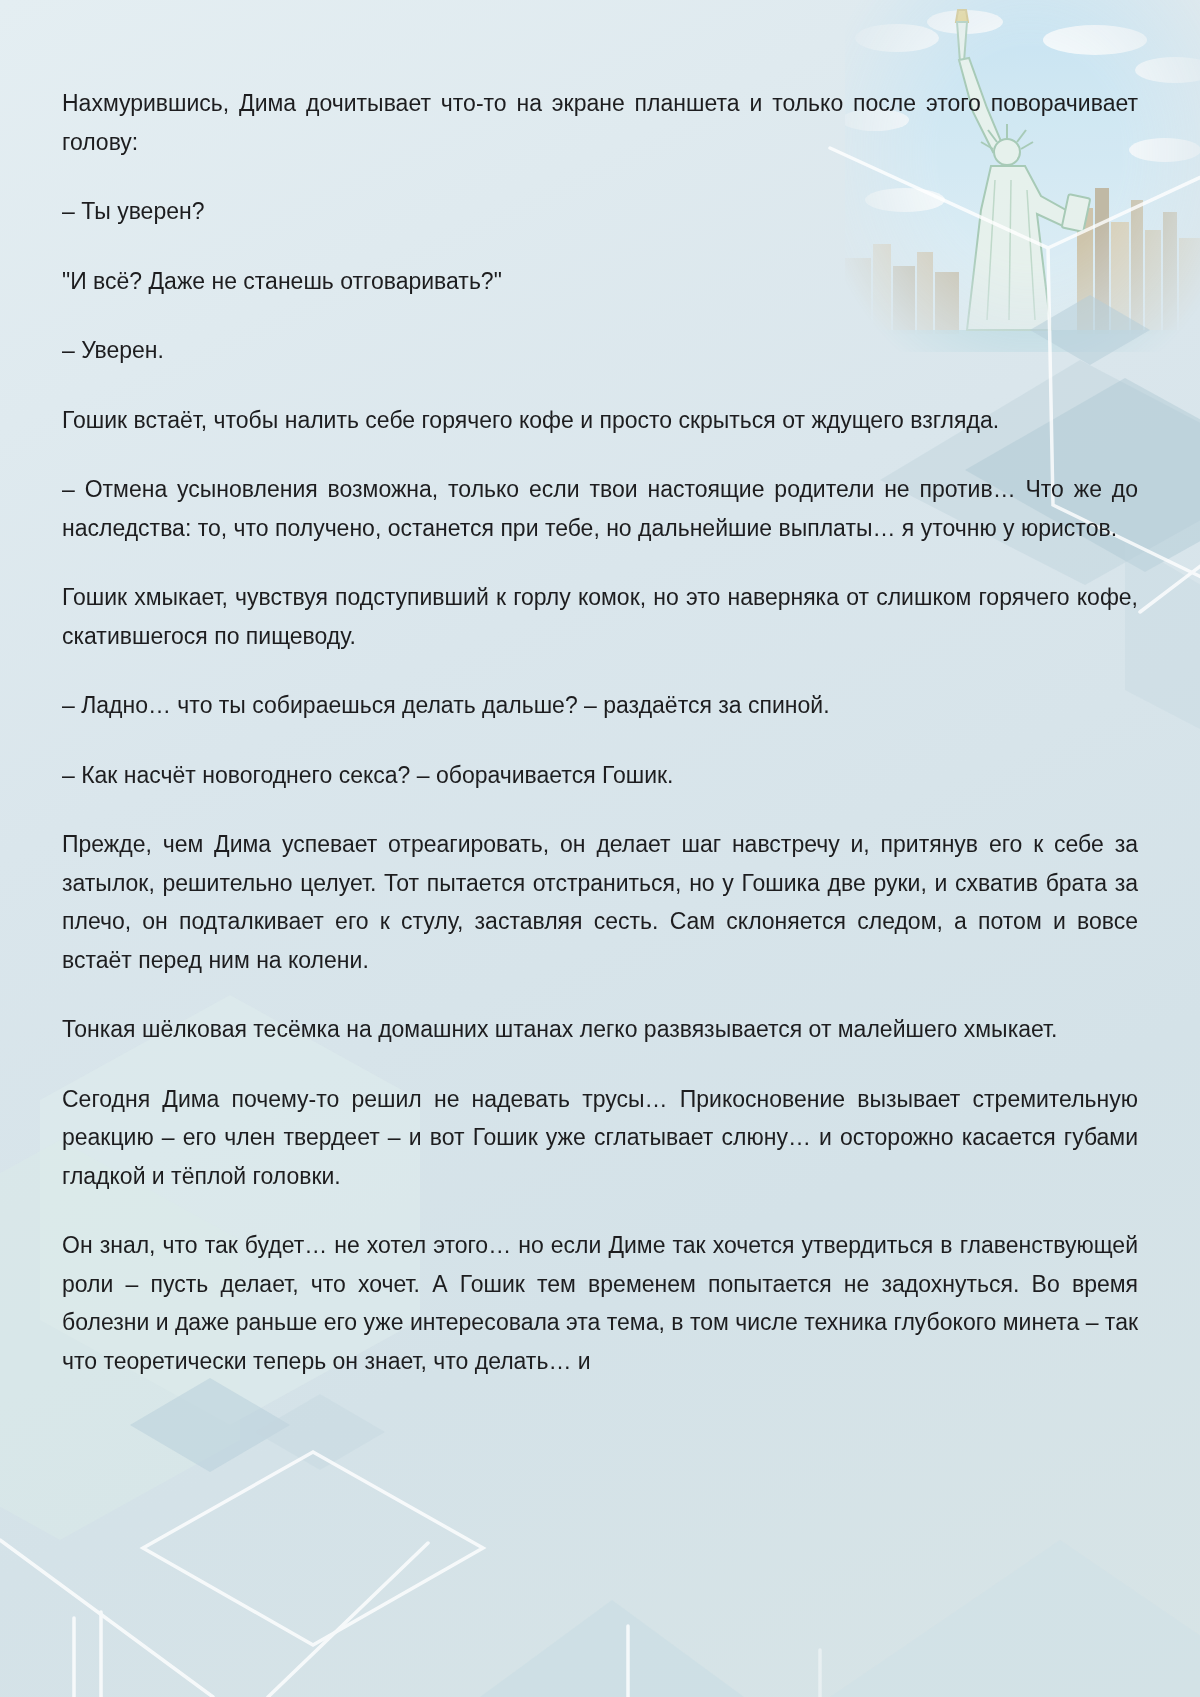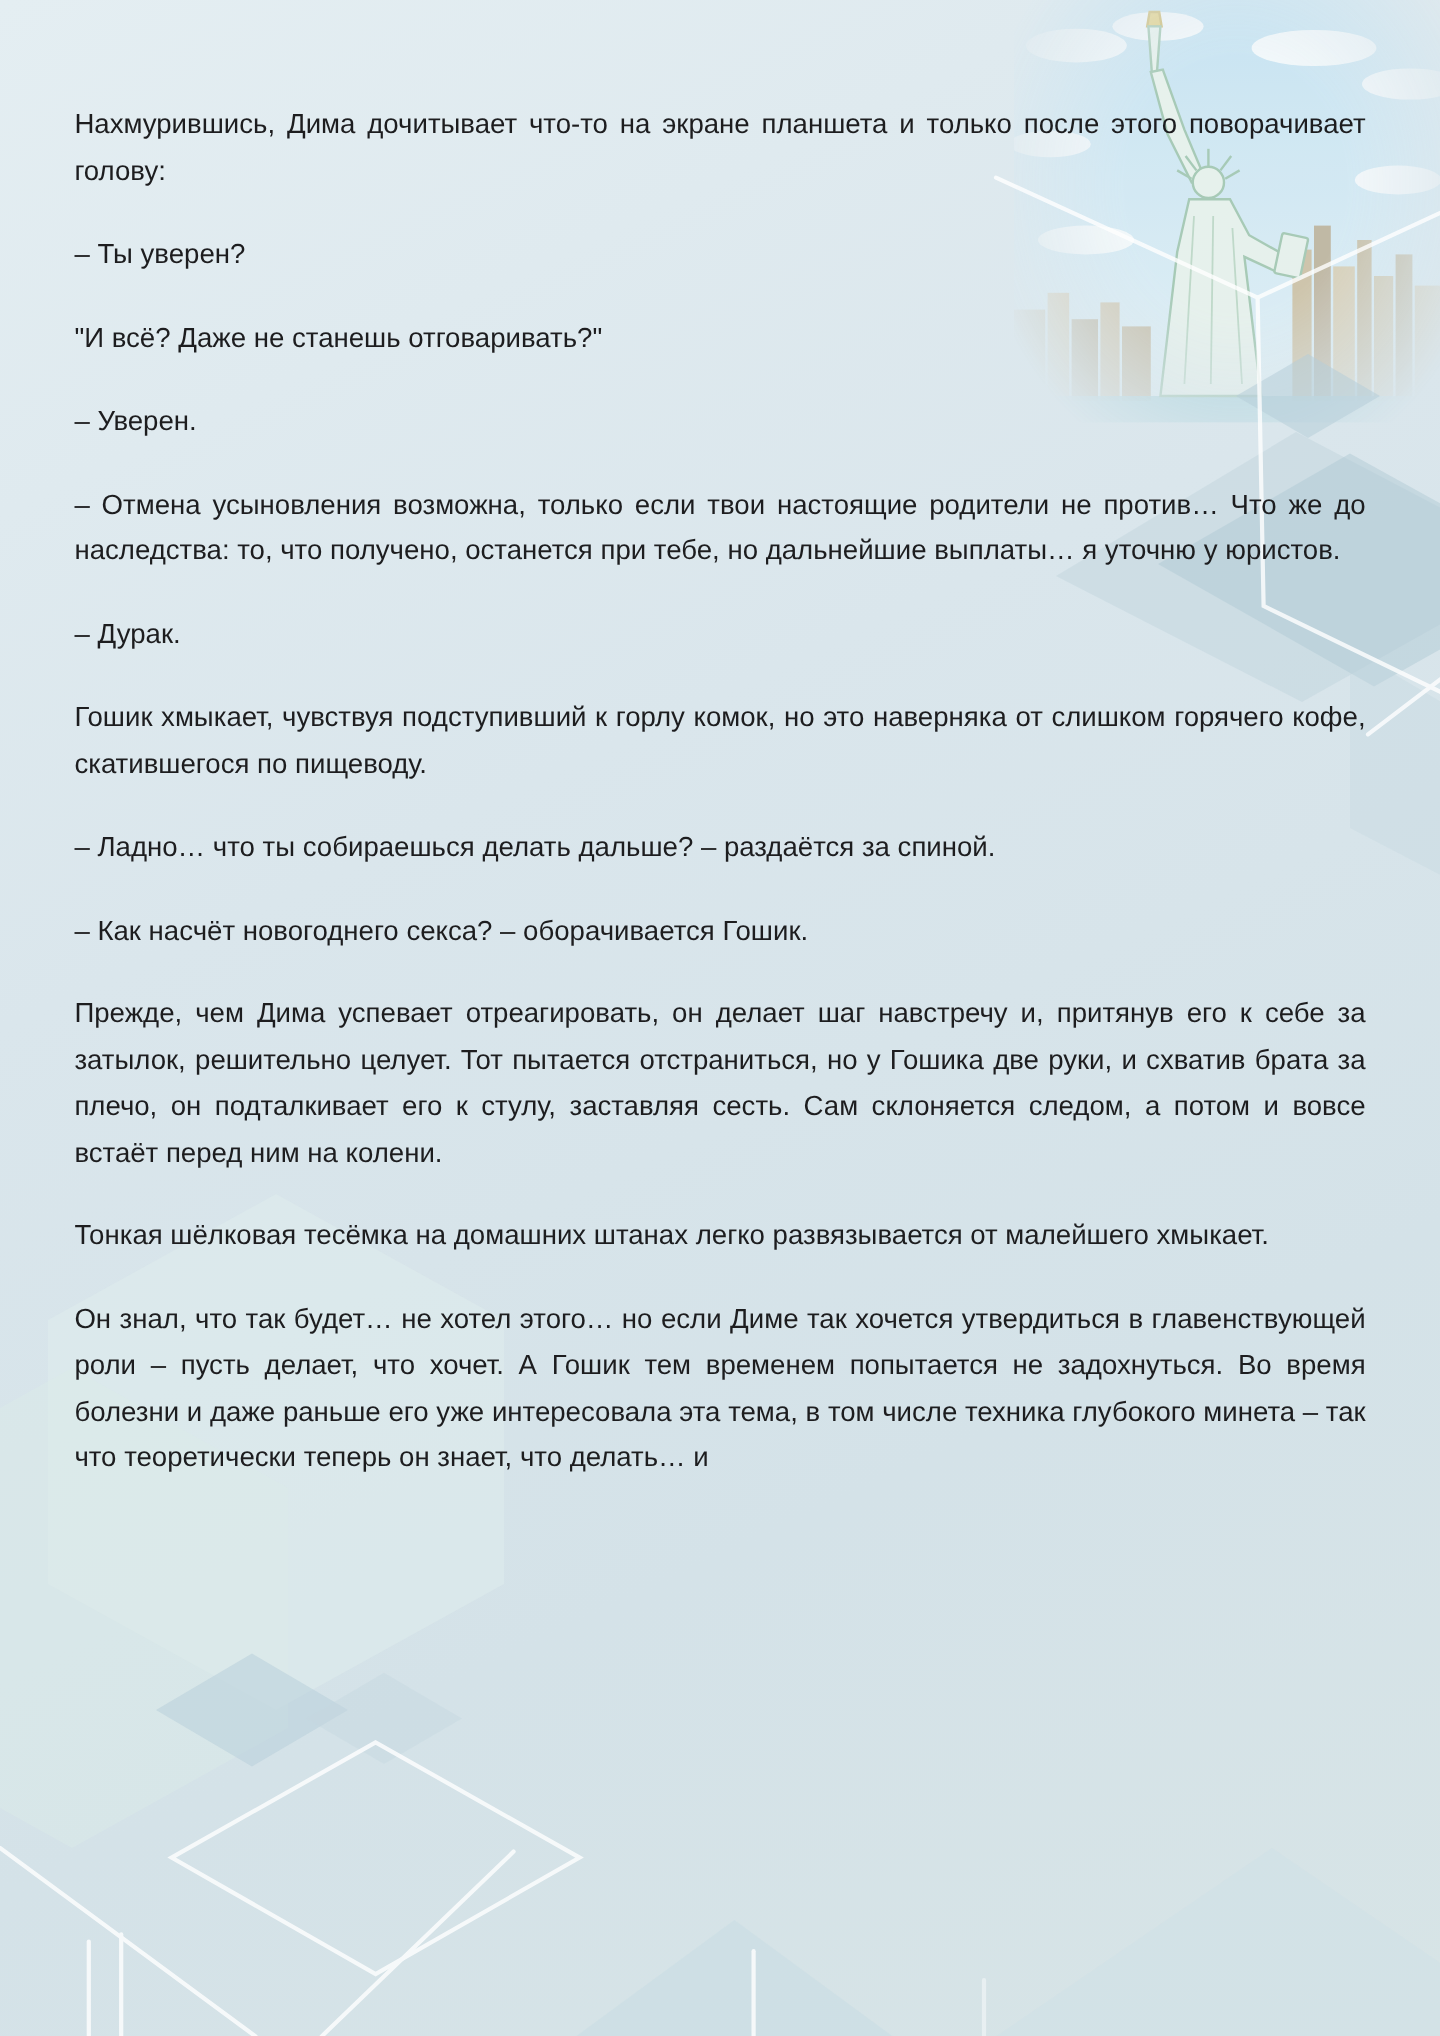--- a/index.html
+++ b/index.html
@@ -126,23 +126,24 @@
       <line x1="628" y1="1626" x2="628" y2="1697"></line>
       <line x1="820" y1="1650" x2="820" y2="1697" opacity="0.55"></line>
     </g>
   </svg>
 
   <div class="text-layer">
     <p>Нахмурившись, Дима дочитывает что-то на экране планшета и только после этого поворачивает голову:</p>
     <p>– Ты уверен?</p>
     <p>"И всё? Даже не станешь отговаривать?"</p>
     <p>– Уверен.</p>
+    <p>Гошик встаёт, чтобы налить себе горячего кофе и просто скрыться от ждущего взгляда.</p>
     <p>– Отмена усыновления возможна, только если твои настоящие родители не против… Что же до наследства: то, что получено, останется при тебе, но дальнейшие выплаты… я уточню у юристов.</p>
-    <p>– Дурак.</p>
     <p>Гошик хмыкает, чувствуя подступивший к горлу комок, но это наверняка от слишком горячего кофе, скатившегося по пищеводу.</p>
     <p>– Ладно… что ты собираешься делать дальше? – раздаётся за спиной.</p>
     <p>– Как насчёт новогоднего секса? – оборачивается Гошик.</p>
     <p>Прежде, чем Дима успевает отреагировать, он делает шаг навстречу и, притянув его к себе за затылок, решительно целует. Тот пытается отстраниться, но у Гошика две руки, и схватив брата за плечо, он подталкивает его к стулу, заставляя сесть. Сам склоняется следом, а потом и вовсе встаёт перед ним на колени.</p>
     <p>Тонкая шёлковая тесёмка на домашних штанах легко развязывается от малейшего хмыкает.</p>
+    <p>Сегодня Дима почему-то решил не надевать трусы… Прикосновение вызывает стремительную реакцию – его член твердеет – и вот Гошик уже сглатывает слюну… и осторожно касается губами гладкой и тёплой головки.</p>
     <p>Он знал, что так будет… не хотел этого… но если Диме так хочется утвердиться в главенствующей роли – пусть делает, что хочет. А Гошик тем временем попытается не задохнуться. Во время болезни и даже раньше его уже интересовала эта тема, в том числе техника глубокого минета – так что теоретически теперь он знает, что делать… и</p>
   </div>
 
 </div>
 
 </body></html>

